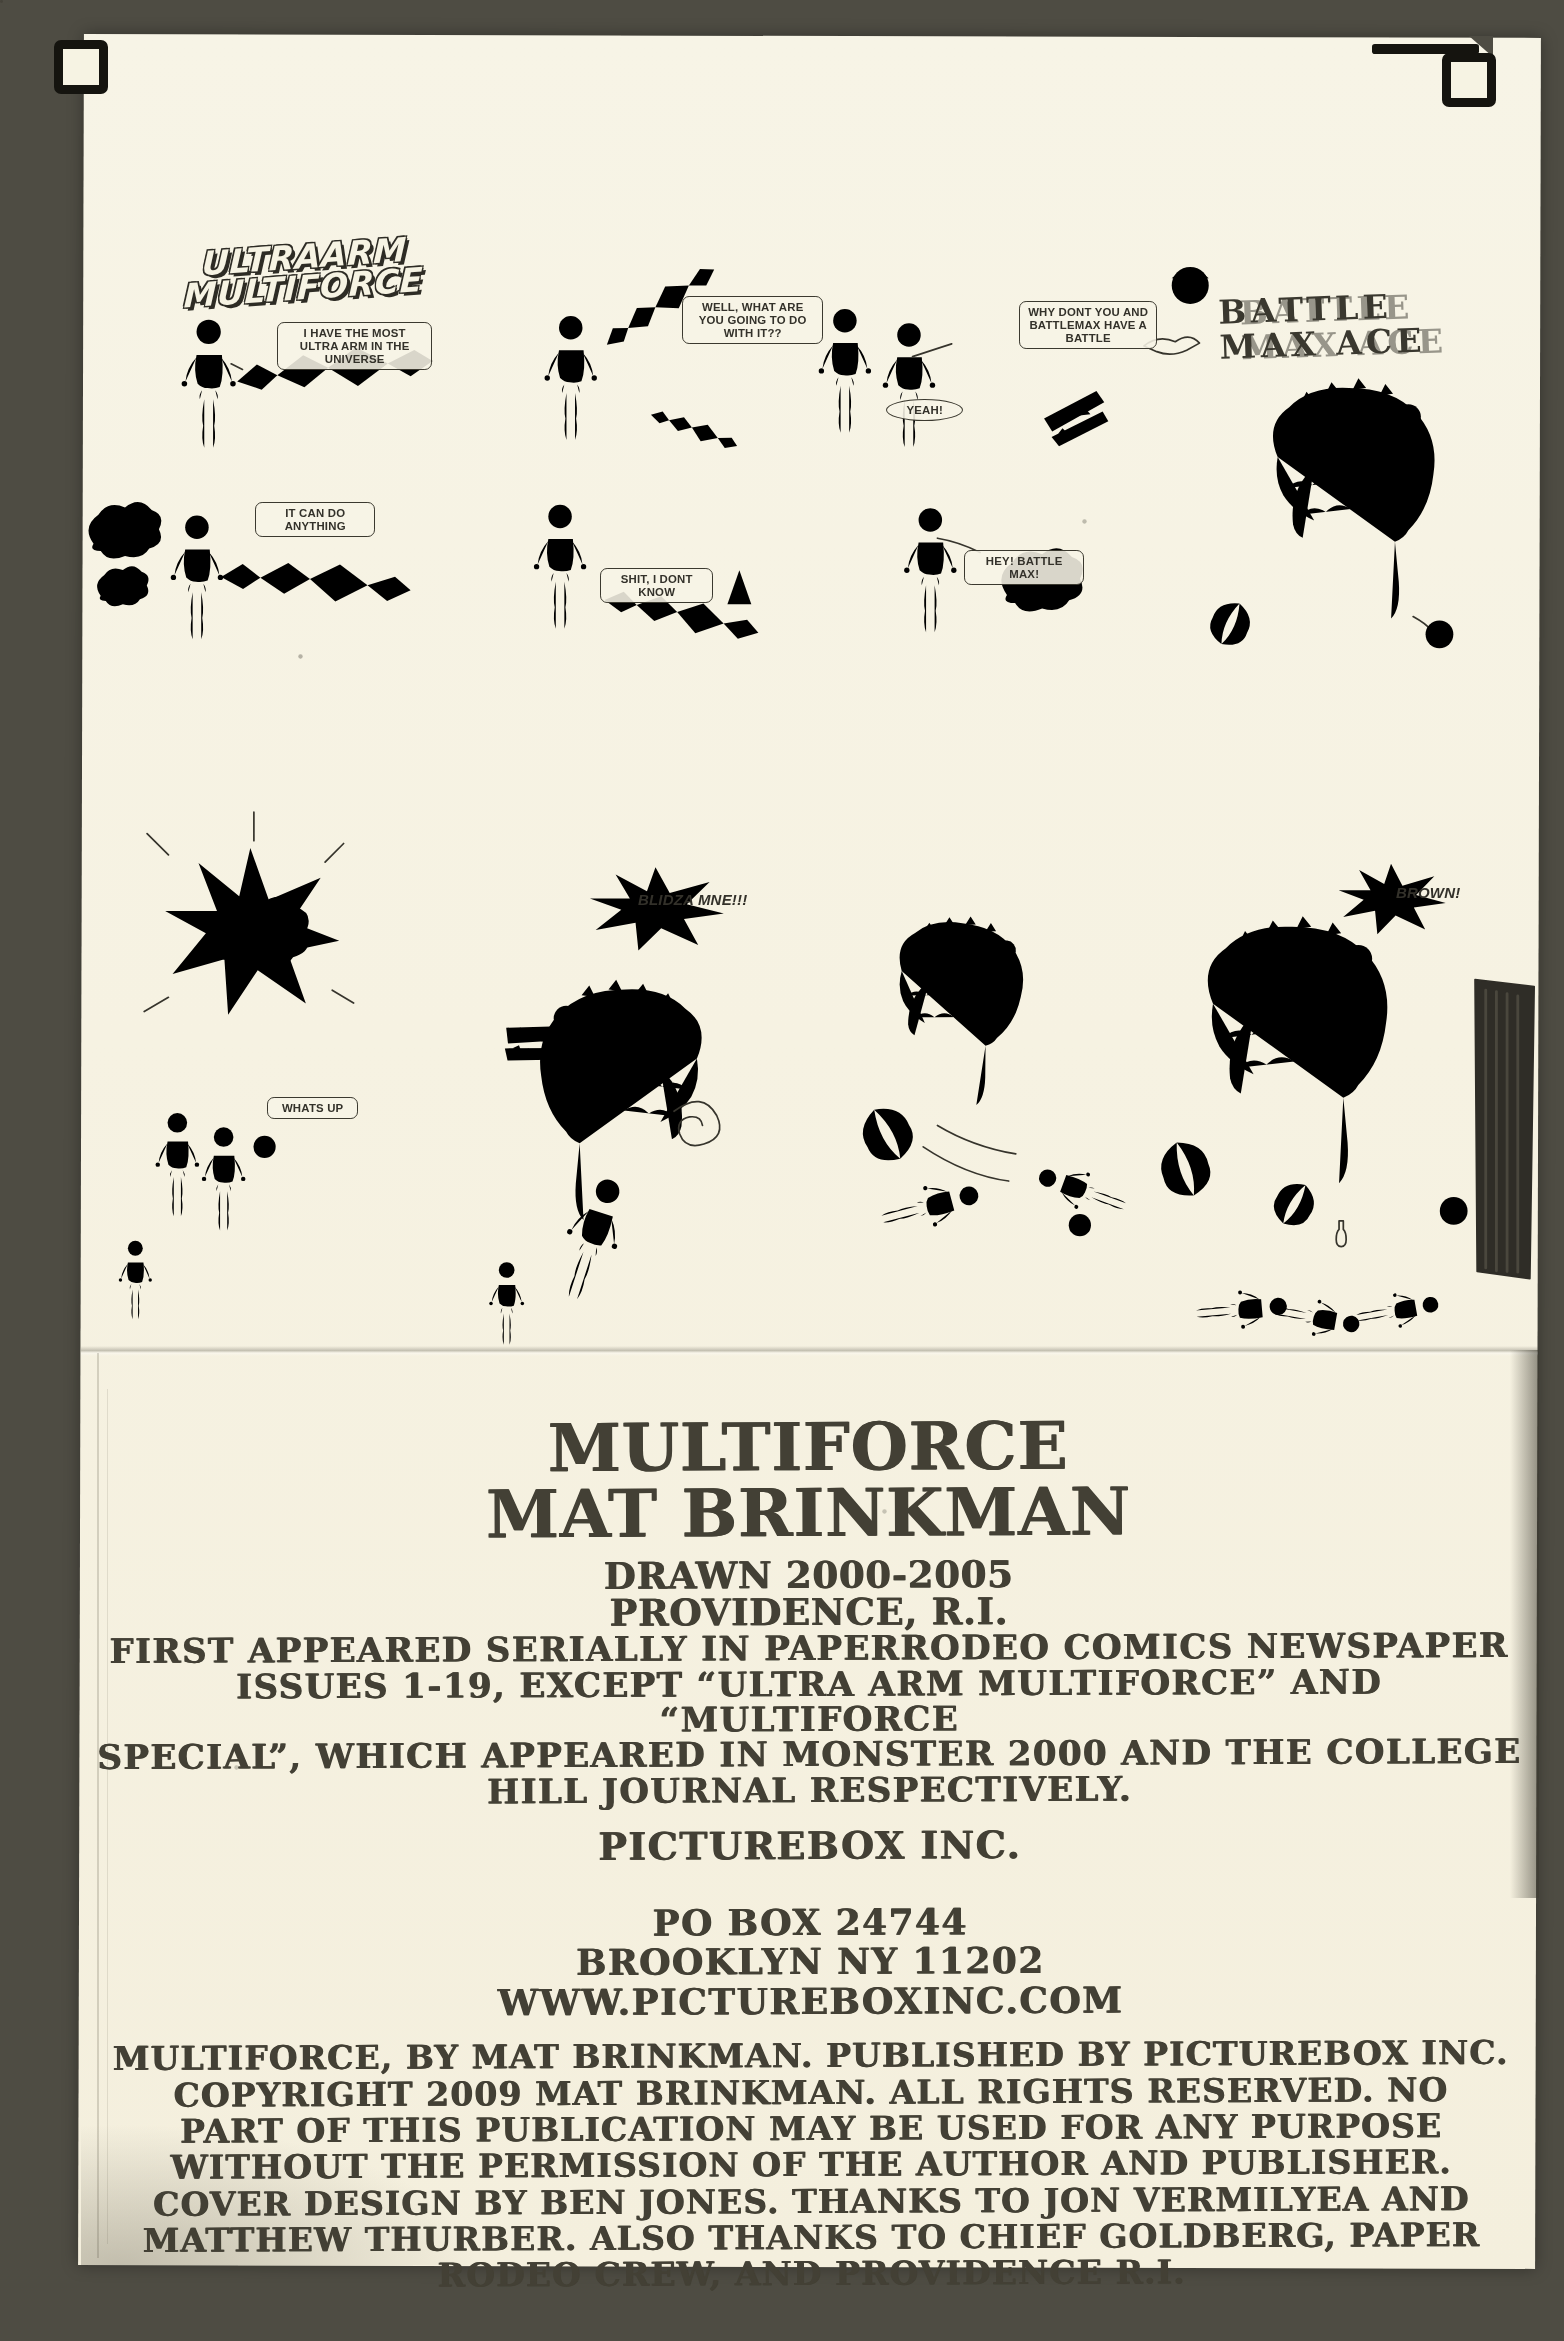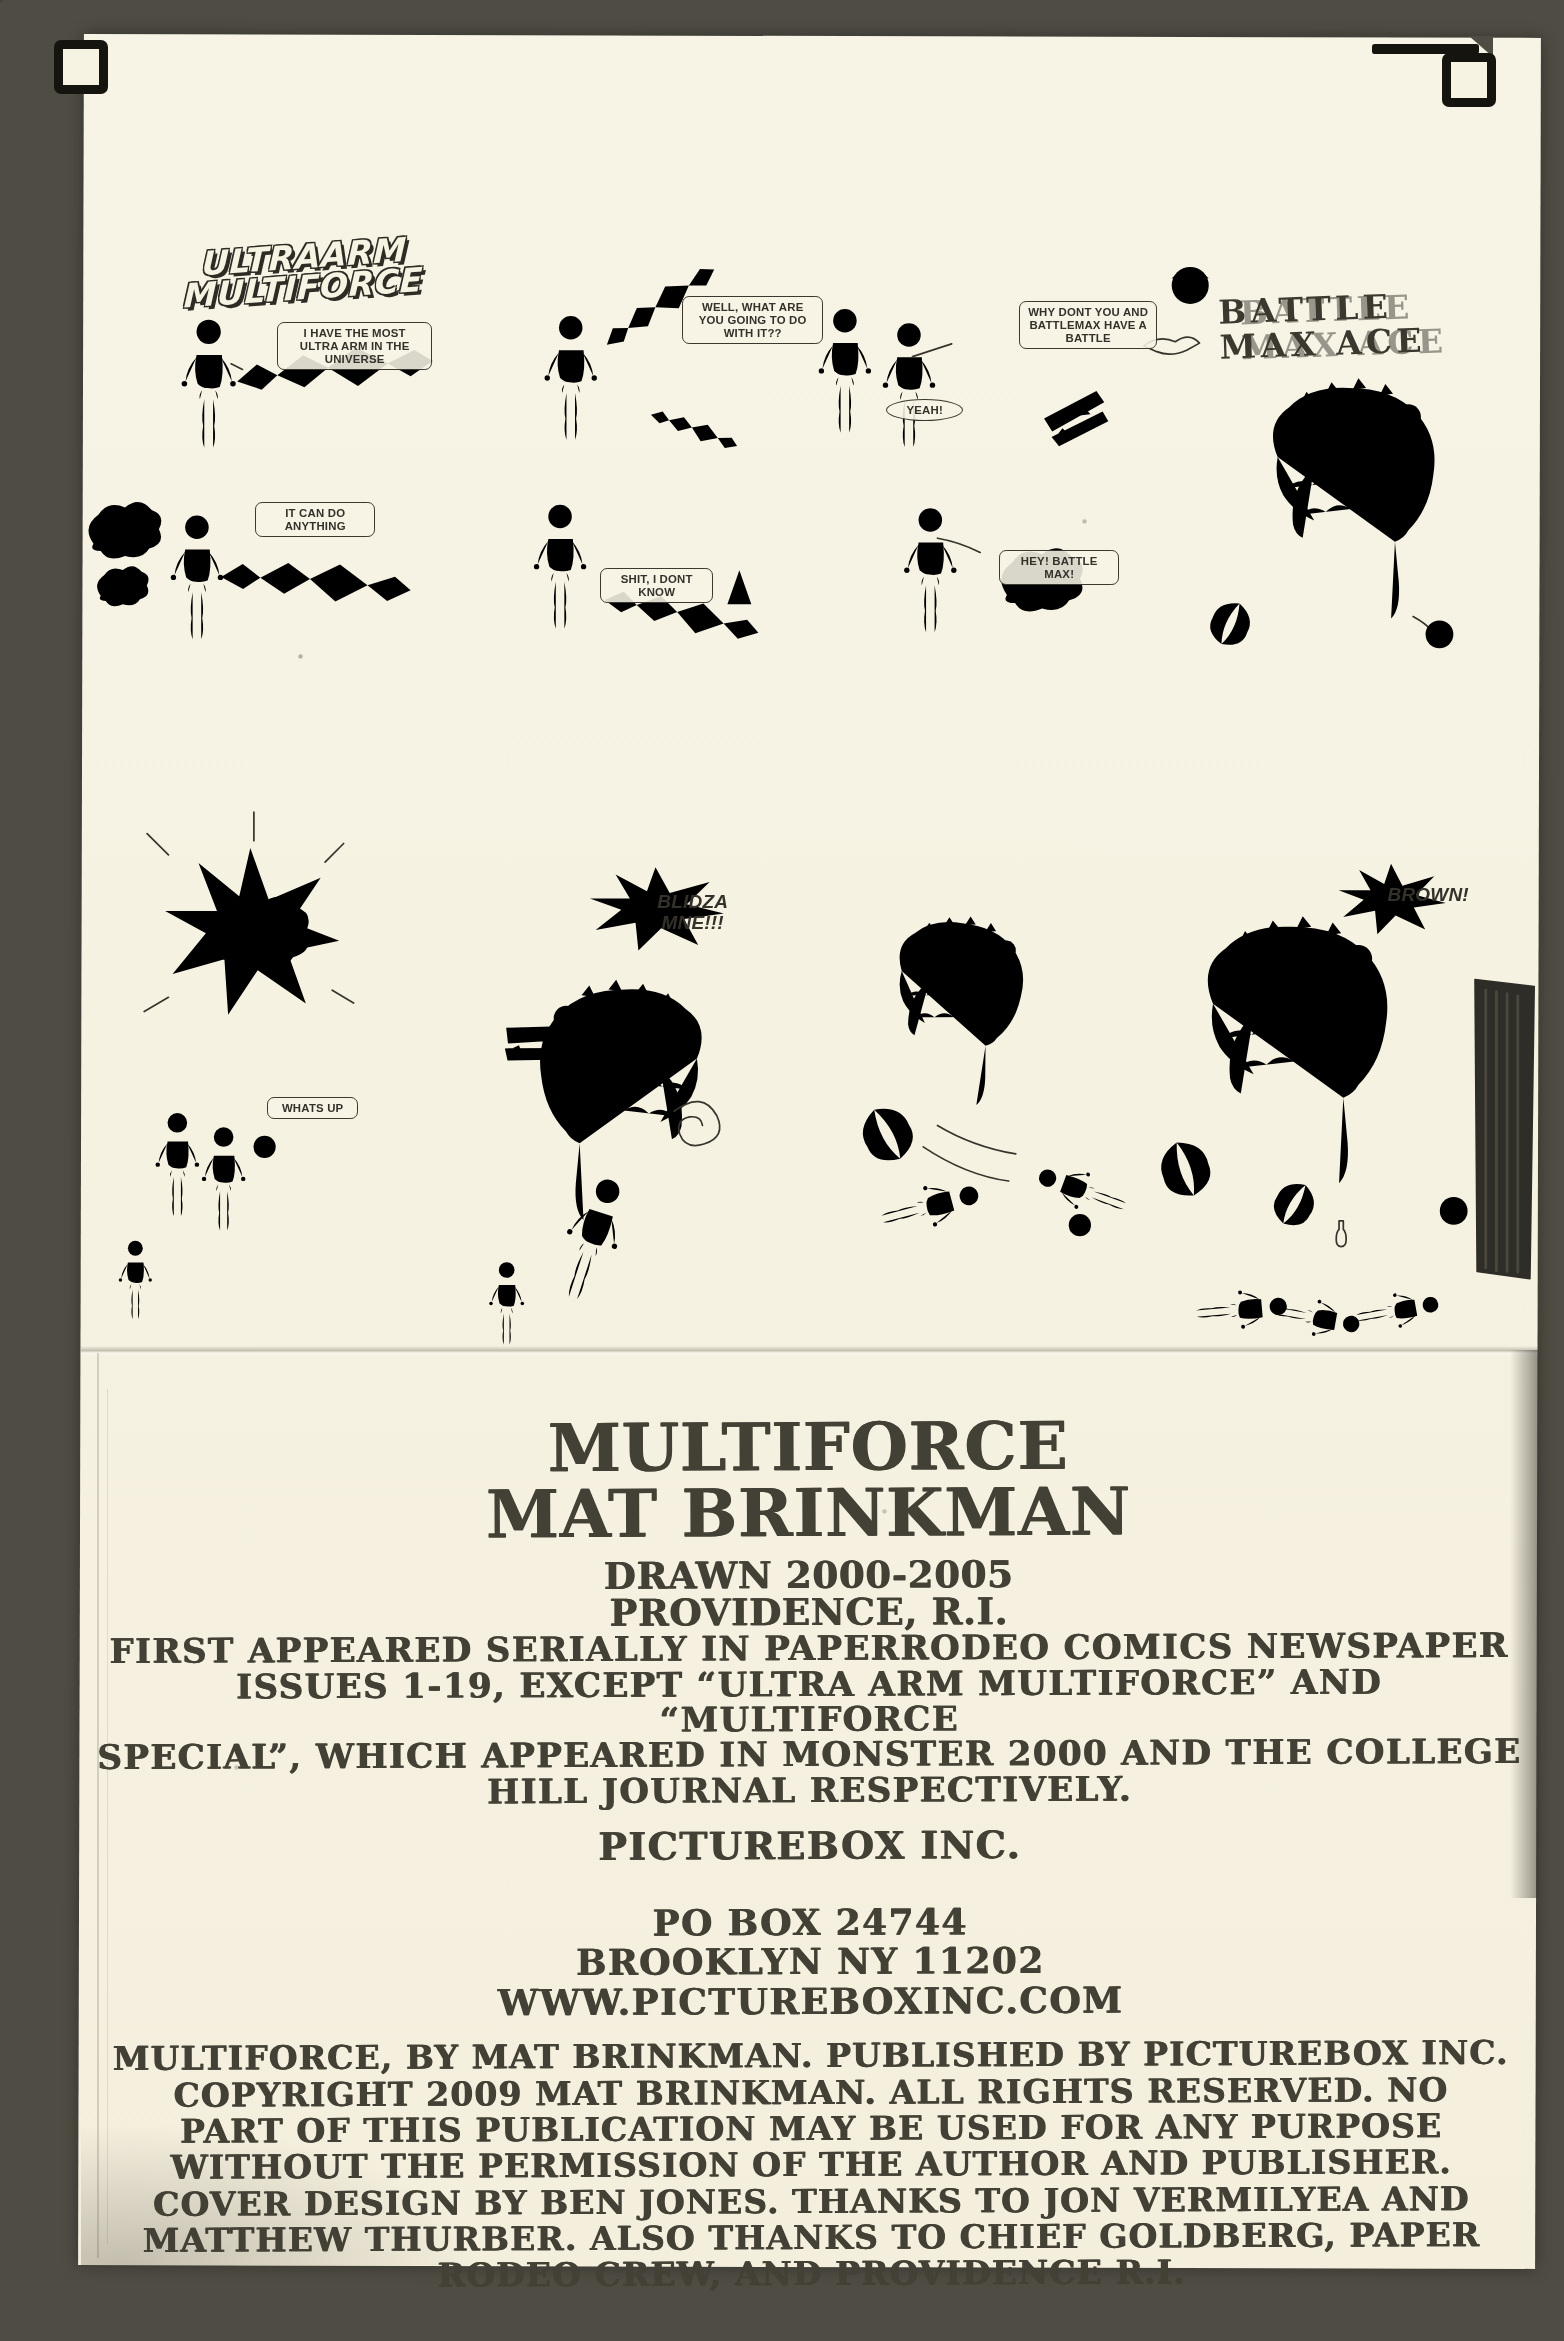--- a/index.html
+++ b/index.html
@@ -34,21 +34,21 @@
   
   svg.art{position:absolute;overflow:visible;}
   svg.art path,svg.art circle{stroke:#36342c;stroke-width:2.4;fill:none;stroke-linecap:round;stroke-linejoin:round;}
   svg.art .dark{fill:#2f2d27;stroke:#2f2d27;}
   svg.art .streak{stroke:#4a473d;stroke-width:4;}
 
   
   .bubble{position:absolute;border:1.8px solid #3b392f;background:rgba(247,244,230,.88);
     font:600 11.4px/1.14 "Liberation Sans",sans-serif;color:#33312a;text-align:center;
     padding:3.6px 5.7px;border-radius:7.1px;text-transform:uppercase;letter-spacing:0.2px;margin-left:28px;}
-  .bubble.noborder{border:none;background:transparent;font-weight:800;font-style:italic;font-size:19px;}
+  .bubble.noborder{border:none;background:transparent;font-weight:800;font-style:italic;font-size:15px;}
   .logo{position:absolute;left:151px;top:241px;width:306px;text-align:center;
     font:italic 700 33px/0.95 "DejaVu Sans",sans-serif;letter-spacing:0.7px;color:#f6f3e3;
     transform:rotate(-4deg) skewX(-6deg);
     text-shadow:-1.4px -1.4px 0 #2e2c25,1.4px -1.4px 0 #2e2c25,-1.4px 1.4px 0 #2e2c25,1.4px 1.4px 0 #2e2c25,3.6px 3.6px 0 #2e2c25;}
   .bm-label{position:absolute;left:1219px;top:291px;width:271px;
     font:700 33px/1.05 "DejaVu Serif",serif;letter-spacing:4.3px;color:#3a382f;
     transform:rotate(-2deg);text-shadow:21.4px 1.4px 0 rgba(58,56,47,.5);}
 
   
   .colophon{position:absolute;left:81px;top:1414px;width:1457px;text-align:center;color:#434035;
@@ -236,21 +236,21 @@
   <div class="bm-label">
     <div>BATTLE</div>
     <div>MAX ACE</div>
   </div>
 
   <div class="bubble" style="left:249px;top:322px;width:142px">I HAVE THE MOST ULTRA ARM IN THE UNIVERSE</div>
   <div class="bubble" style="left:227px;top:502px;width:107px">IT CAN DO ANYTHING</div>
   <div class="bubble" style="left:654px;top:296px;width:128px">WELL, WHAT ARE YOU GOING TO DO WITH IT??</div>
   <div class="bubble" style="left:858px;top:399px;width:64px;border-radius:50%">YEAH!</div>
   <div class="bubble" style="left:572px;top:568px;width:100px">SHIT, I DONT KNOW</div>
-  <div class="bubble" style="left:971px;top:550px;width:107px">HEY! BATTLE MAX!</div>
+  <div class="bubble" style="left:936px;top:550px;width:107px">HEY! BATTLE MAX!</div>
   <div class="bubble" style="left:991px;top:301px;width:125px">WHY DONT YOU AND BATTLEMAX HAVE A BATTLE</div>
   <div class="bubble noborder" style="left:602px;top:887px;width:114px">BLIDZA MNE!!!</div>
   <div class="bubble" style="left:239px;top:1097px;width:78px">WHATS UP</div>
   <div class="bubble noborder" style="left:1352px;top:880px;width:85px">BROWN!</div>
 
   <div class="colophon">
     <div class="c-title">MULTIFORCE</div>
     <div class="c-author">MAT BRINKMAN</div>
     <div class="c-sub">DRAWN 2000-2005</div>
     <div class="c-sub">PROVIDENCE, R.I.</div>

